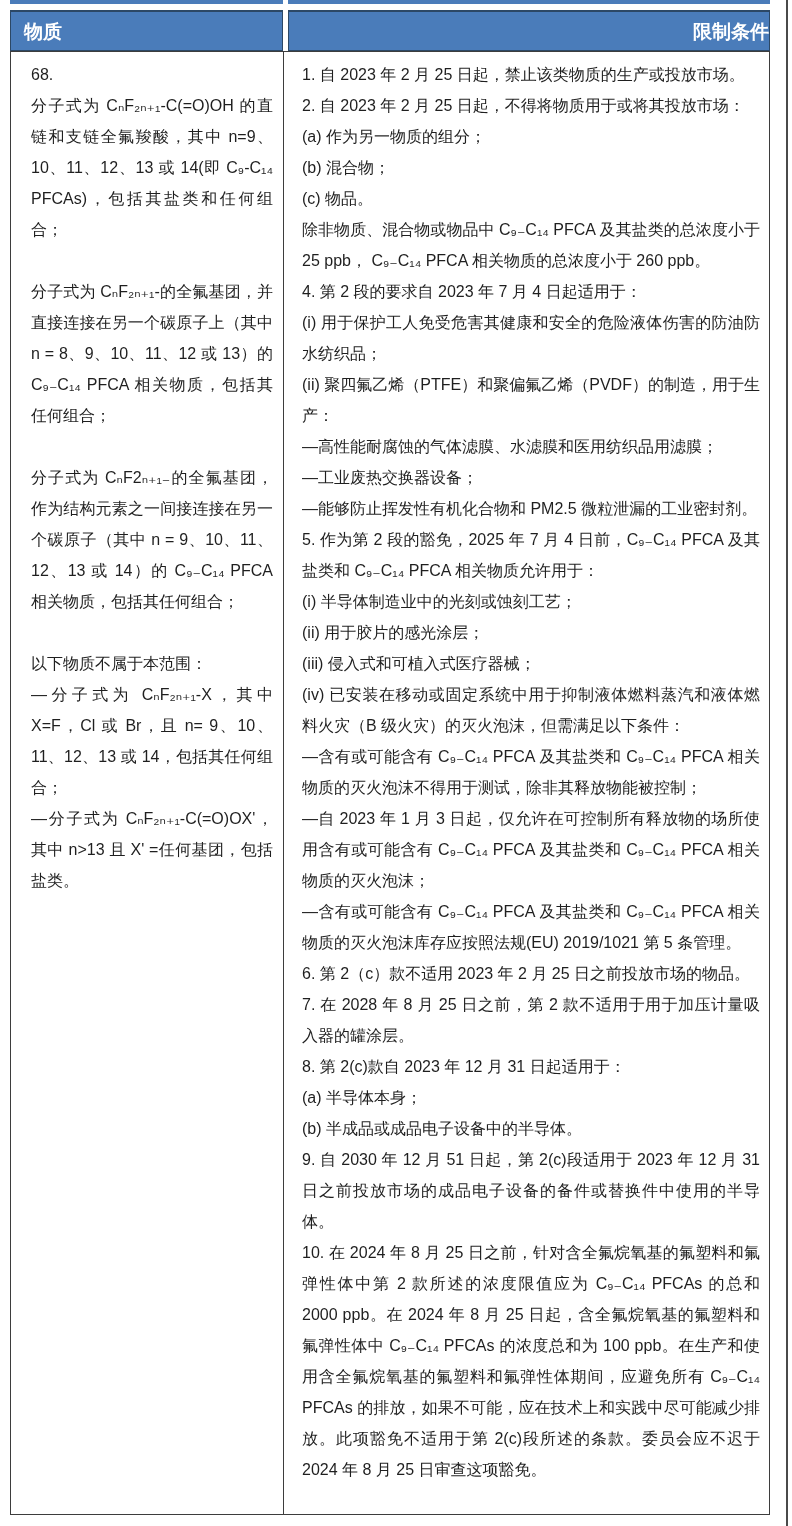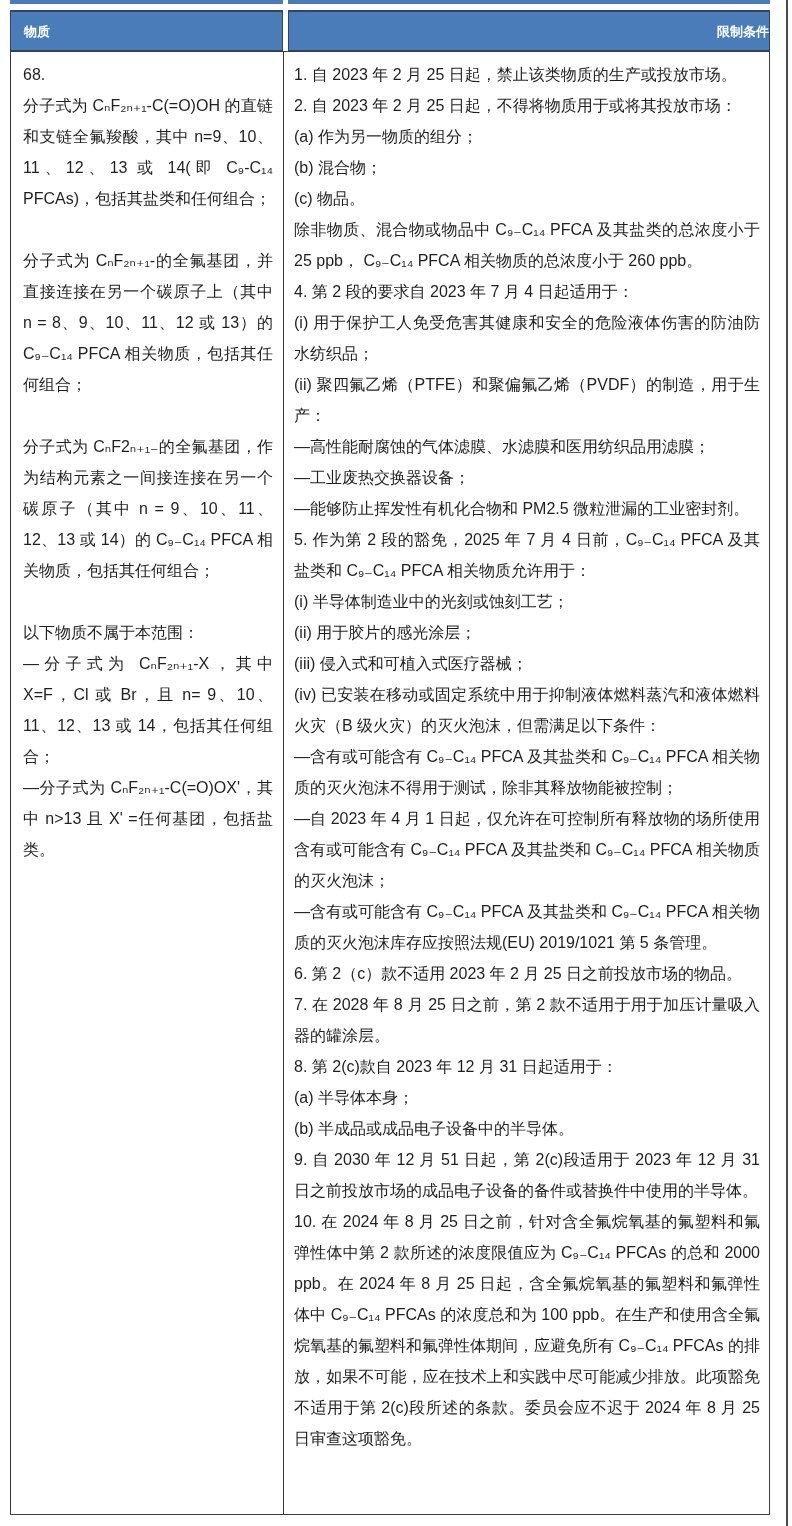--- a/index.html
+++ b/index.html
@@ -27,41 +27,41 @@
   
   .top-sliver{display:flex;gap:5px;height:4px;}
   .top-sliver .sl-left{width:273px;background:var(--header-bg);}
   .top-sliver .sl-right{flex:1;background:var(--header-bg);}
   
   .header-row{display:flex;gap:5px;margin-top:6px;}
   .header-cell{
     background:var(--header-bg);
     color:var(--header-text);
     font-weight:bold;
-    font-size:13px;
+    font-size:19px;
     line-height:20px;
     padding:10px 0 8px 13px;
     border:1px solid var(--header-border);
     border-top:2px solid var(--header-border);
   }
   .header-cell.h-left{width:273px;}
   .header-cell.h-right{flex:1;text-align:right;}
   
   .body-row{
     display:flex;
     border:1px solid var(--border);
     min-height:1464px;
     background:#fff;
   }
   .cell{
     font-size:16px;
     line-height:31px;
     text-align:justify;
   }
-  .cell p{min-height:31px;}
+  .cell p{min-height:31px;margin-left:8px;}
   .cell-left{
     width:273px;
     border-right:1px solid var(--border);
     padding:7px 10px 8px 12px;
   }
   .cell-right{
     flex:1;
     padding:7px 9px 8px 10px;
   }
   
@@ -116,21 +116,21 @@
         <p>(ii) 聚四氟乙烯（PTFE）和聚偏氟乙烯（PVDF）的制造，用于生产：</p>
         <p>—高性能耐腐蚀的气体滤膜、水滤膜和医用纺织品用滤膜；</p>
         <p>—工业废热交换器设备；</p>
         <p>—能够防止挥发性有机化合物和 PM2.5 微粒泄漏的工业密封剂。</p>
         <p>5. 作为第 2 段的豁免，2025 年 7 月 4 日前，C₉₋C₁₄ PFCA 及其盐类和 C₉₋C₁₄ PFCA 相关物质允许用于：</p>
         <p>(i) 半导体制造业中的光刻或蚀刻工艺；</p>
         <p>(ii) 用于胶片的感光涂层；</p>
         <p>(iii) 侵入式和可植入式医疗器械；</p>
         <p>(iv) 已安装在移动或固定系统中用于抑制液体燃料蒸汽和液体燃料火灾（B 级火灾）的灭火泡沫，但需满足以下条件：</p>
         <p>—含有或可能含有 C₉₋C₁₄ PFCA 及其盐类和 C₉₋C₁₄ PFCA 相关物质的灭火泡沫不得用于测试，除非其释放物能被控制；</p>
-        <p>—自 2023 年 4 月 1 日起，仅允许在可控制所有释放物的场所使用含有或可能含有 C₉₋C₁₄ PFCA 及其盐类和 C₉₋C₁₄ PFCA 相关物质的灭火泡沫；</p>
+        <p>—自 2023 年 1 月 3 日起，仅允许在可控制所有释放物的场所使用含有或可能含有 C₉₋C₁₄ PFCA 及其盐类和 C₉₋C₁₄ PFCA 相关物质的灭火泡沫；</p>
         <p>—含有或可能含有 C₉₋C₁₄ PFCA 及其盐类和 C₉₋C₁₄ PFCA 相关物质的灭火泡沫库存应按照法规(EU)  2019/1021 第 5 条管理。</p>
         <p>6. 第 2（c）款不适用 2023 年 2 月 25 日之前投放市场的物品。</p>
         <p>7. 在 2028 年 8 月 25 日之前，第 2 款不适用于用于加压计量吸入器的罐涂层。</p>
         <p>8. 第 2(c)款自 2023 年 12 月 31 日起适用于：</p>
         <p>(a) 半导体本身；</p>
         <p>(b) 半成品或成品电子设备中的半导体。</p>
         <p>9. 自 2030 年 12 月 51 日起，第 2(c)段适用于 2023 年 12 月 31 日之前投放市场的成品电子设备的备件或替换件中使用的半导体。</p>
         <p>10. 在 2024 年 8 月 25 日之前，针对含全氟烷氧基的氟塑料和氟弹性体中第 2 款所述的浓度限值应为 C₉₋C₁₄ PFCAs 的总和 2000 ppb。在 2024 年 8 月 25 日起，含全氟烷氧基的氟塑料和氟弹性体中 C₉₋C₁₄ PFCAs 的浓度总和为 100  ppb。在生产和使用含全氟烷氧基的氟塑料和氟弹性体期间，应避免所有 C₉₋C₁₄ PFCAs 的排放，如果不可能，应在技术上和实践中尽可能减少排放。此项豁免不适用于第 2(c)段所述的条款。委员会应不迟于 2024 年 8 月 25 日审查这项豁免。</p>
       </div>
   </div>

